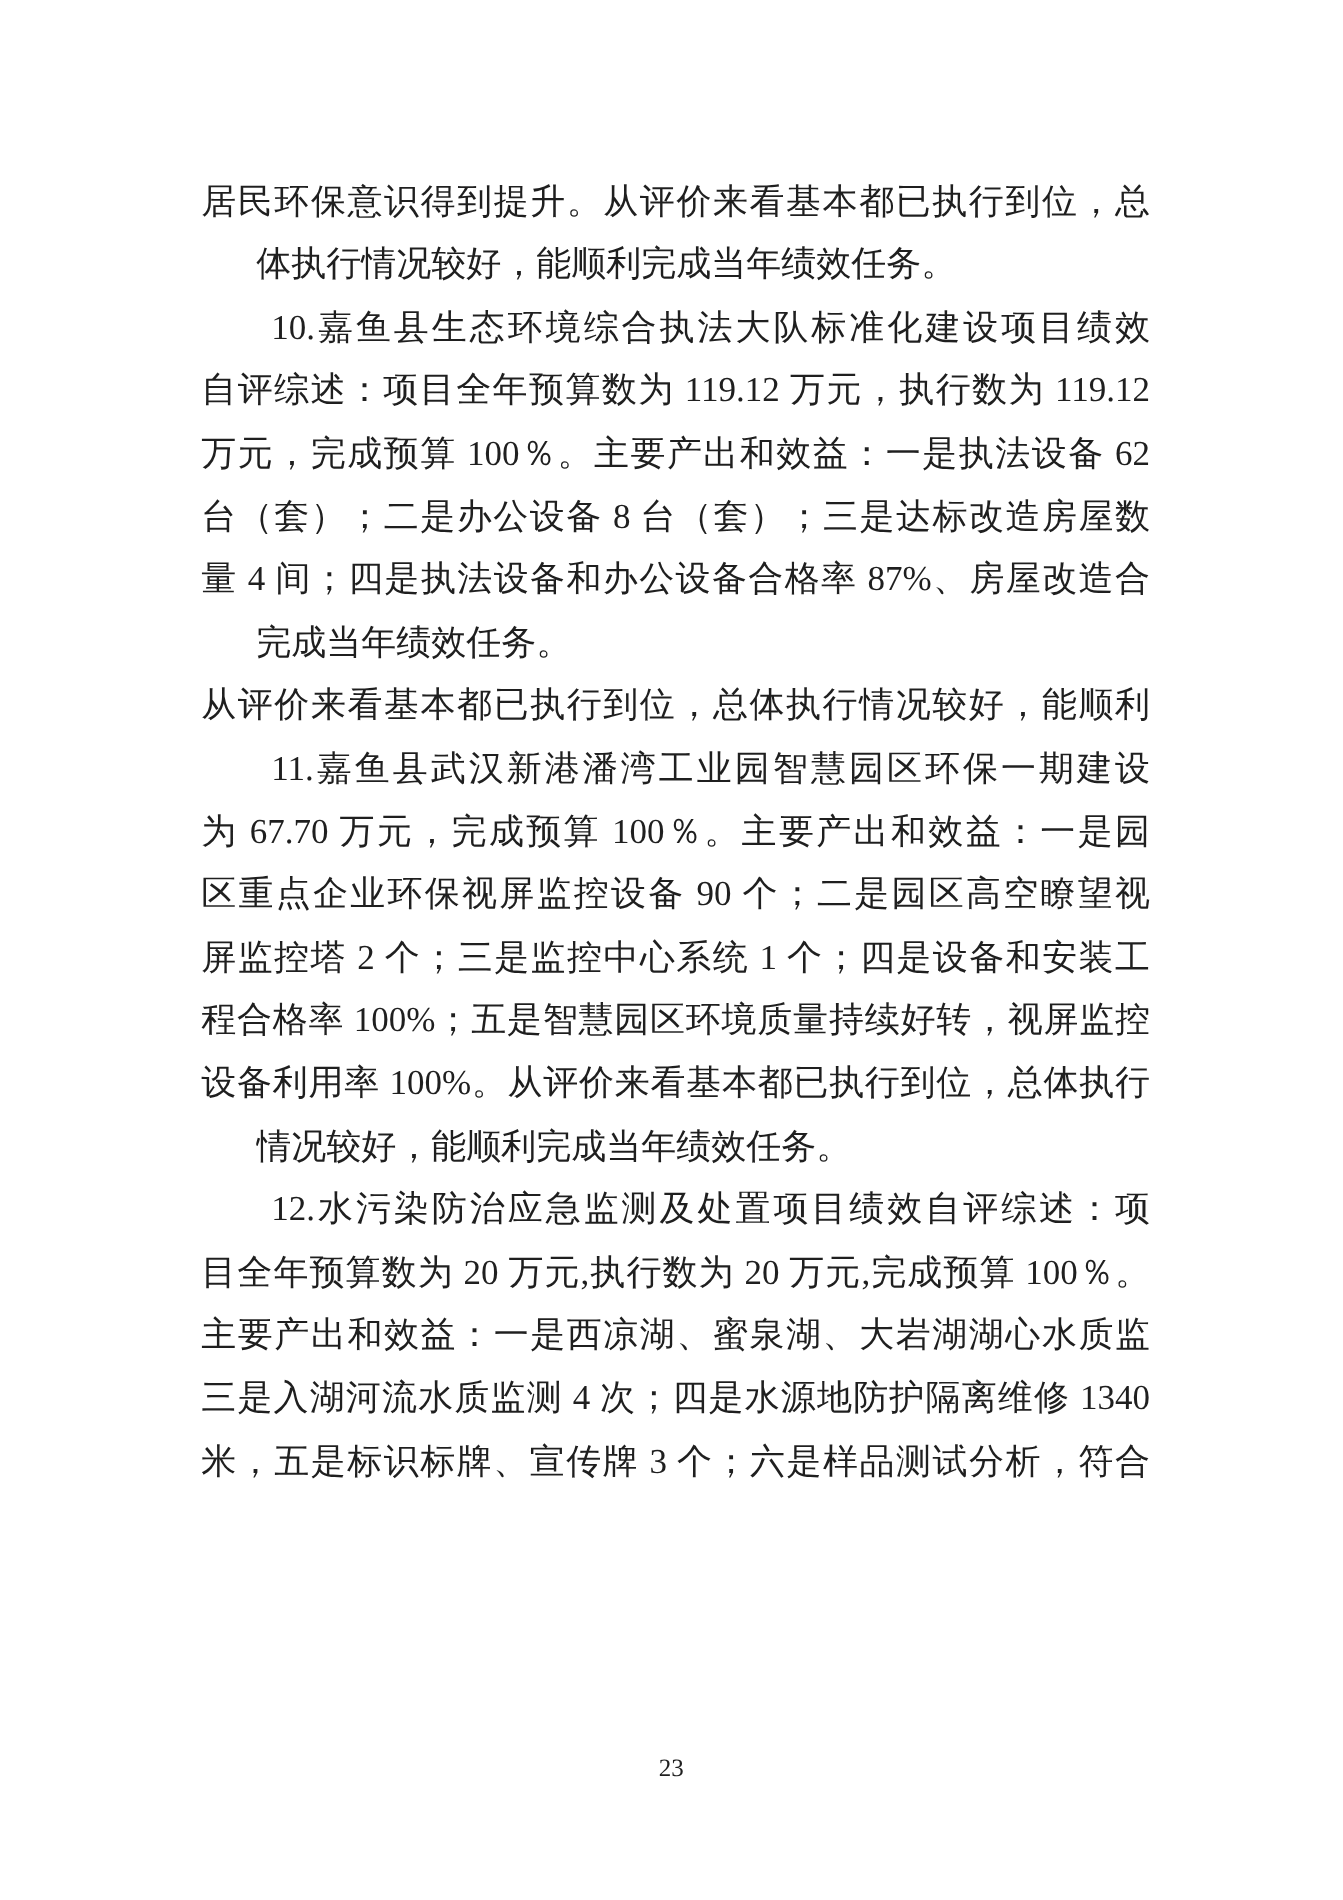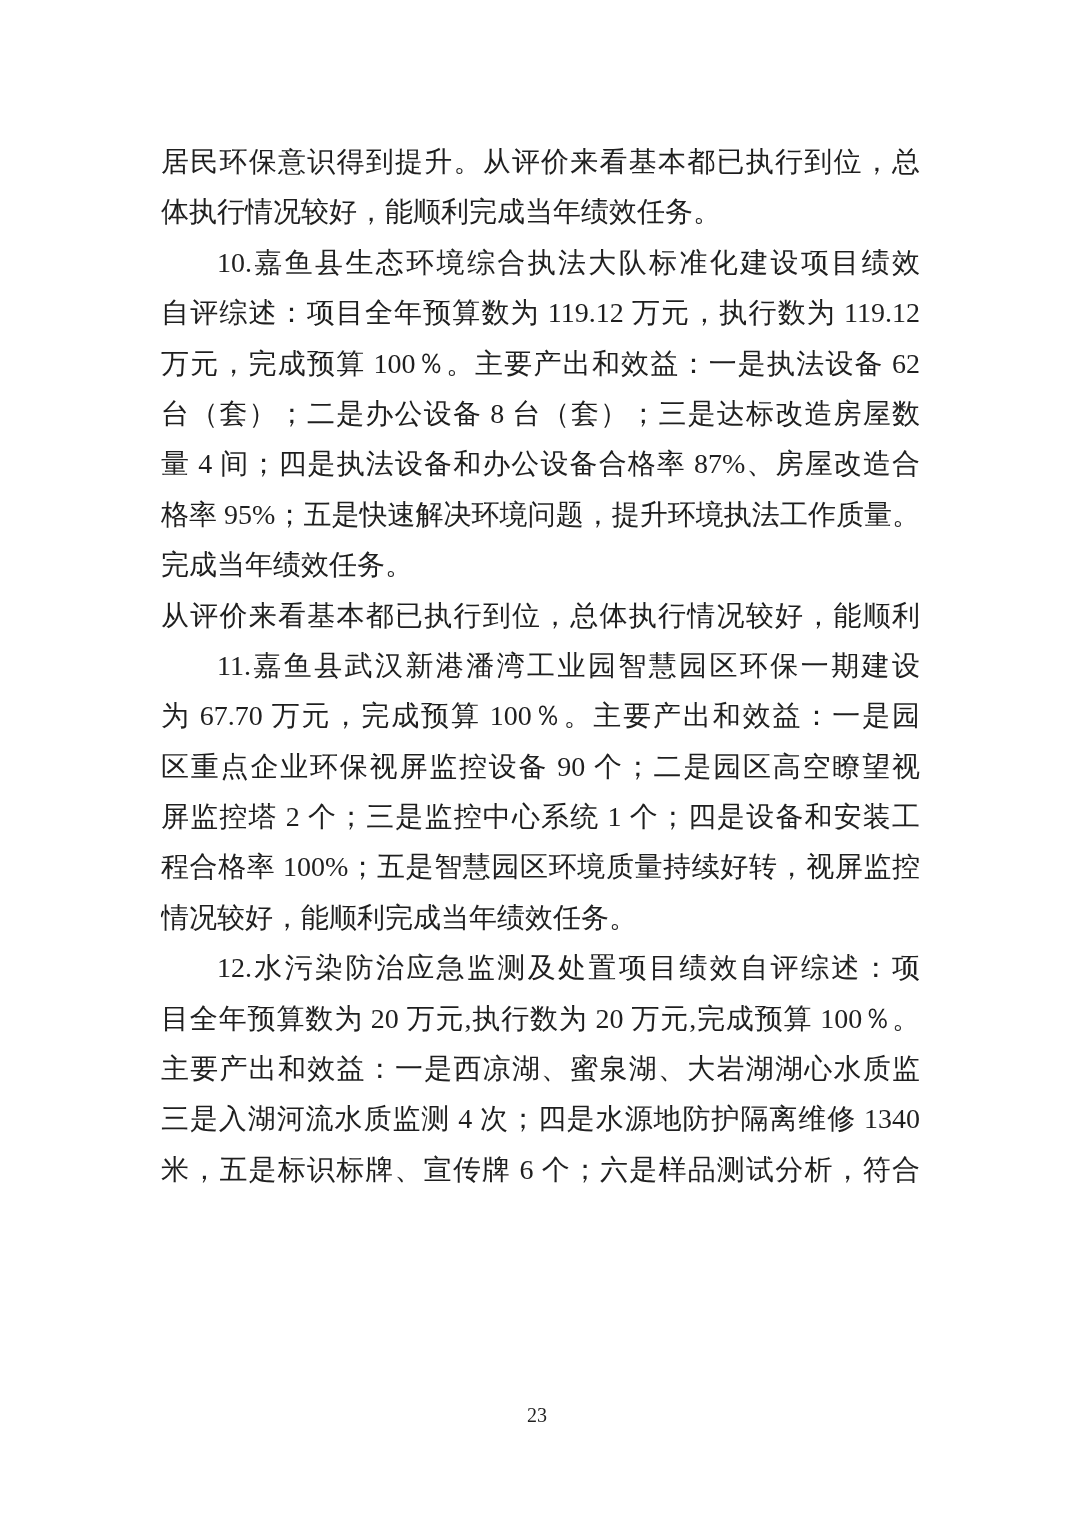--- a/index.html
+++ b/index.html
@@ -26,20 +26,21 @@
   }
   .line {
     height: 50.4px;
     overflow: hidden;
     text-align: justify;
     text-align-last: justify;
     white-space: nowrap;
   }
   .line.para-end {
     text-align-last: left;
+    margin-left: 44px;
   }
   .line.indent {
     text-indent: 2em;
   }
   .page-number {
     position: absolute;
     top: 1402px;
     left: 0;
     width: 100%;
     text-align: center;
@@ -53,29 +54,29 @@
 
 <div class="page">
   <div class="text-block">
     <div class="line">居民环保意识得到提升。从评价来看基本都已执行到位，总</div>
     <div class="line para-end">体执行情况较好，能顺利完成当年绩效任务。</div>
     <div class="line indent">10.嘉鱼县生态环境综合执法大队标准化建设项目绩效</div>
     <div class="line">自评综述：项目全年预算数为 119.12 万元，执行数为 119.12</div>
     <div class="line">万元，完成预算 100％。主要产出和效益：一是执法设备 62</div>
     <div class="line">台（套）；二是办公设备 8 台（套）；三是达标改造房屋数</div>
     <div class="line">量 4 间；四是执法设备和办公设备合格率 87%、房屋改造合</div>
-    <div class="line">格率 95%；五是快速解决环境问题，提升环境执法工作质量。</div>
     <div class="line para-end">完成当年绩效任务。</div>
     <div class="line">从评价来看基本都已执行到位，总体执行情况较好，能顺利</div>
     <div class="line indent">11.嘉鱼县武汉新港潘湾工业园智慧园区环保一期建设</div>
     <div class="line">为 67.70 万元，完成预算 100％。主要产出和效益：一是园</div>
     <div class="line">区重点企业环保视屏监控设备 90 个；二是园区高空瞭望视</div>
     <div class="line">屏监控塔 2 个；三是监控中心系统 1 个；四是设备和安装工</div>
     <div class="line">程合格率 100%；五是智慧园区环境质量持续好转，视屏监控</div>
+    <div class="line">设备利用率 100%。从评价来看基本都已执行到位，总体执行</div>
     <div class="line para-end">情况较好，能顺利完成当年绩效任务。</div>
     <div class="line indent">12.水污染防治应急监测及处置项目绩效自评综述：项</div>
     <div class="line">目全年预算数为 20 万元,执行数为 20 万元,完成预算 100％。</div>
     <div class="line">主要产出和效益：一是西凉湖、蜜泉湖、大岩湖湖心水质监</div>
     <div class="line">三是入湖河流水质监测 4 次；四是水源地防护隔离维修 1340</div>
-    <div class="line">米，五是标识标牌、宣传牌 6 个；六是样品测试分析，符合</div>
+    <div class="line">米，五是标识标牌、宣传牌 3 个；六是样品测试分析，符合</div>
   </div>
   <div class="page-number">23</div>
 </div>
 
 </body></html>

